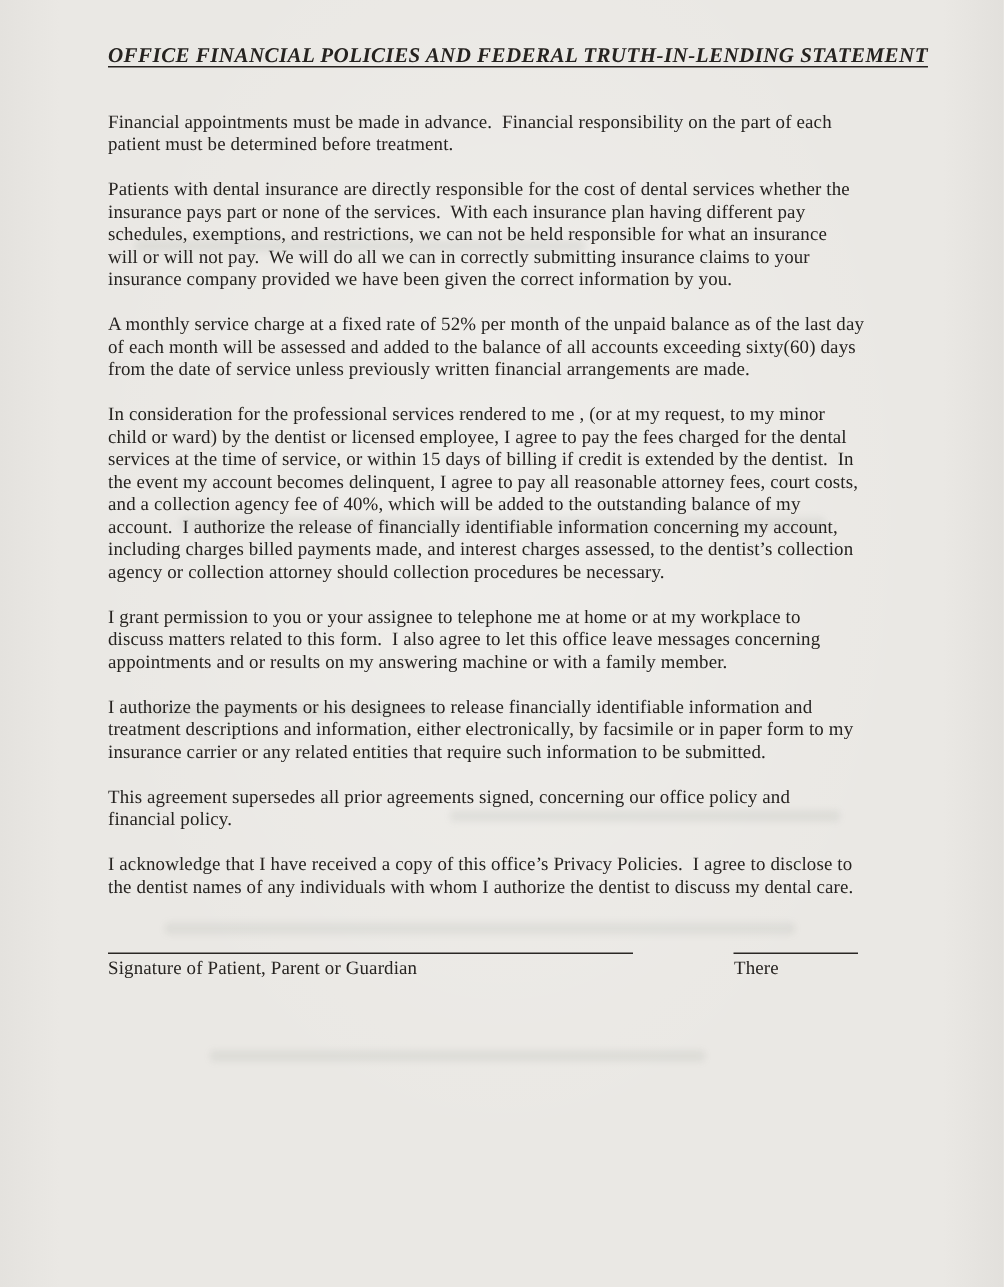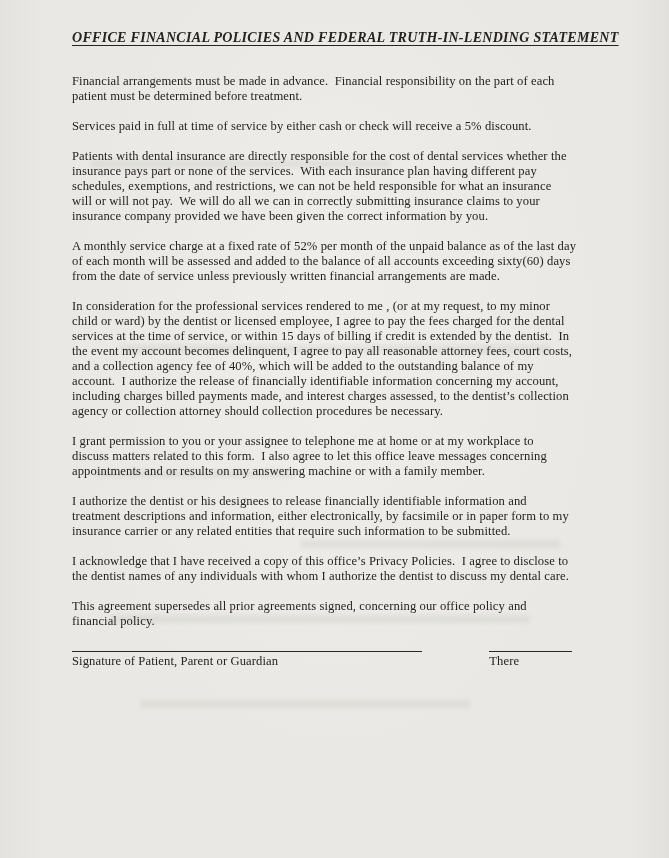--- a/index.html
+++ b/index.html
@@ -57,21 +57,21 @@
     font-style: italic;
   }
   .para {
     font-size: 12.6px;
     line-height: 15px;
     margin: 0 0 15px 0;
     white-space: pre;
     letter-spacing: 0.1px;
   }
   .sig-row {
-    margin-top: 22px;
+    margin-top: 36px;
     display: flex;
     width: 500px;
     gap: 12px;
   }
   .sig-col { width: 360px; }
   .date-col { width: 85px; margin-left: 55px; }
   .sig-line {
     border-bottom: 1.5px solid #2a2724;
     height: 0;
     margin-bottom: 2px;
@@ -90,49 +90,48 @@
   <div class="ghost g1"></div>
   <div class="ghost g2"></div>
   <div class="ghost g3"></div>
   <div class="ghost g4"></div>
   <div class="ghost g5"></div>
   <div class="ghost g6"></div>
 
   <div class="doc">
     <h1 class="title">OFFICE FINANCIAL POLICIES AND FEDERAL TRUTH-IN-LENDING STATEMENT</h1>
 
-    <p class="para">Financial arrangements must be made in advance.  Financial responsibility on the part of each
+    <p class="para">Financial appointments must be made in advance.  Financial responsibility on the part of each
 patient must be determined before treatment.</p>
-    <p class="para">Services paid in full at time of service by either cash or check will receive a 5% discount.</p>
     <p class="para">Patients with dental insurance are directly responsible for the cost of dental services whether the
 insurance pays part or none of the services.  With each insurance plan having different pay
 schedules, exemptions, and restrictions, we can not be held responsible for what an insurance
 will or will not pay.  We will do all we can in correctly submitting insurance claims to your
 insurance company provided we have been given the correct information by you.</p>
     <p class="para">A monthly service charge at a fixed rate of 52% per month of the unpaid balance as of the last day
 of each month will be assessed and added to the balance of all accounts exceeding sixty(60) days
 from the date of service unless previously written financial arrangements are made.</p>
     <p class="para">In consideration for the professional services rendered to me , (or at my request, to my minor
 child or ward) by the dentist or licensed employee, I agree to pay the fees charged for the dental
 services at the time of service, or within 15 days of billing if credit is extended by the dentist.  In
 the event my account becomes delinquent, I agree to pay all reasonable attorney fees, court costs,
 and a collection agency fee of 40%, which will be added to the outstanding balance of my
 account.  I authorize the release of financially identifiable information concerning my account,
 including charges billed payments made, and interest charges assessed, to the dentist’s collection
 agency or collection attorney should collection procedures be necessary.</p>
     <p class="para">I grant permission to you or your assignee to telephone me at home or at my workplace to
 discuss matters related to this form.  I also agree to let this office leave messages concerning
 appointments and or results on my answering machine or with a family member.</p>
-    <p class="para">I authorize the dentist or his designees to release financially identifiable information and
+    <p class="para">I authorize the payments or his designees to release financially identifiable information and
 treatment descriptions and information, either electronically, by facsimile or in paper form to my
 insurance carrier or any related entities that require such information to be submitted.</p>
+    <p class="para">This agreement supersedes all prior agreements signed, concerning our office policy and
+financial policy.</p>
     <p class="para">I acknowledge that I have received a copy of this office’s Privacy Policies.  I agree to disclose to
 the dentist names of any individuals with whom I authorize the dentist to discuss my dental care.</p>
-    <p class="para">This agreement supersedes all prior agreements signed, concerning our office policy and
-financial policy.</p>
 
     <div class="sig-row">
       <div class="sig-col">
         <div class="sig-line"></div>
         <div class="sig-label">Signature of Patient, Parent or Guardian</div>
       </div>
       <div class="date-col">
         <div class="sig-line"></div>
         <div class="sig-label">There</div>
       </div>

